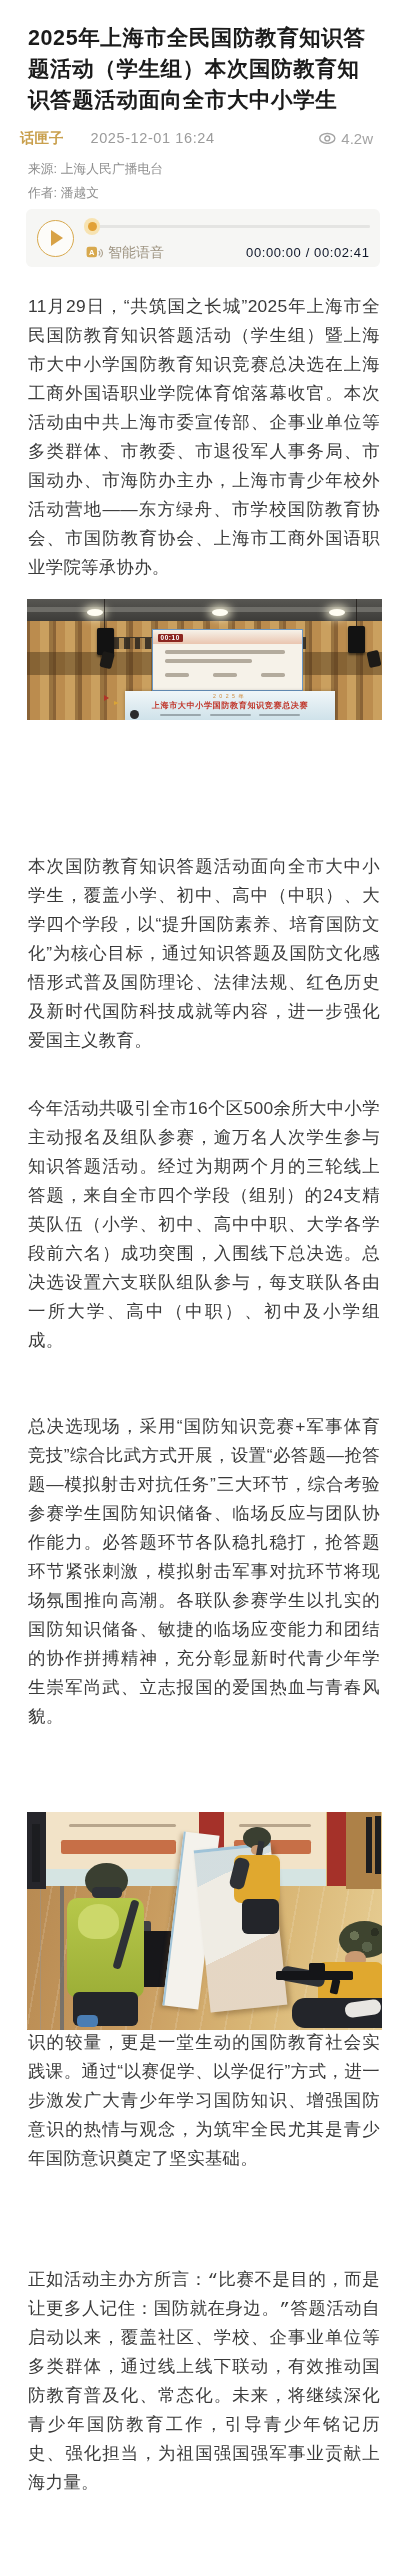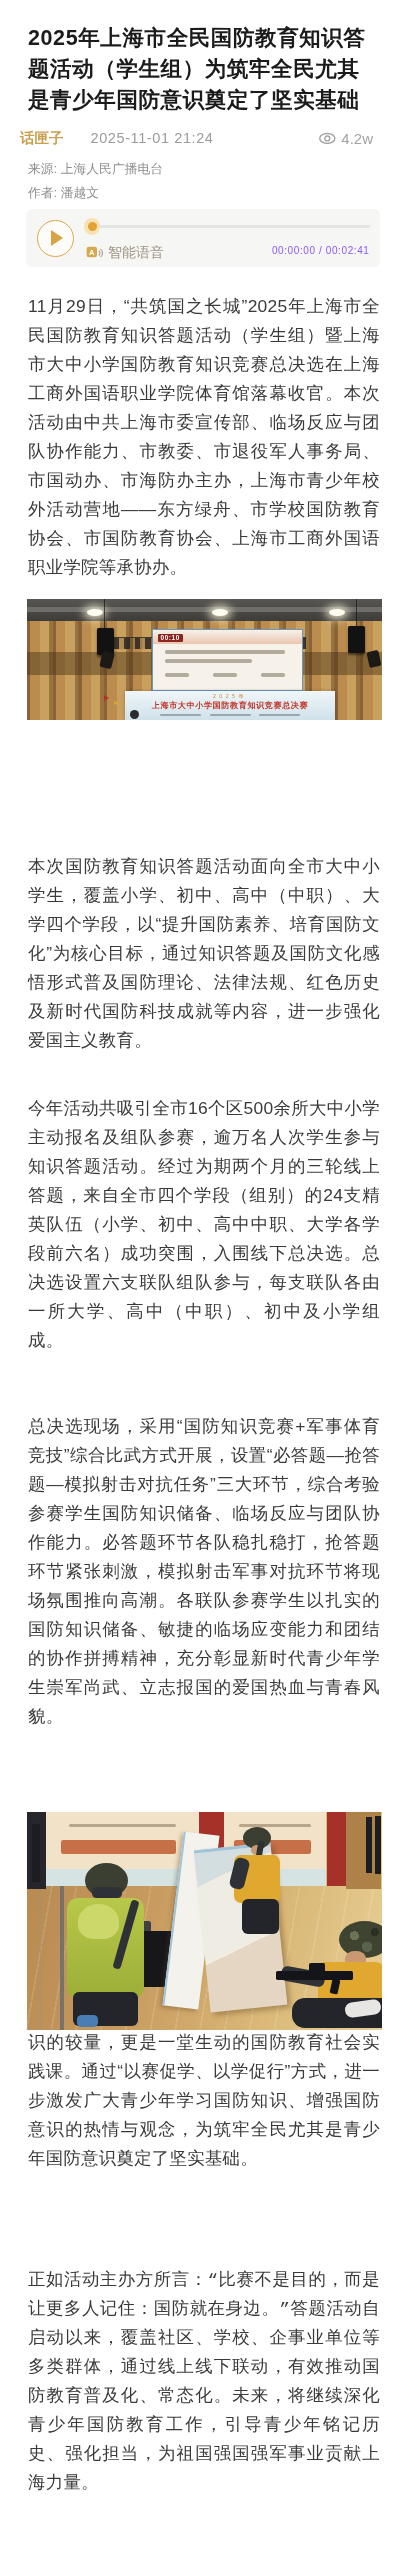--- a/index.html
+++ b/index.html
@@ -37,21 +37,21 @@
     border-left:12.8px solid #d8a246; border-top:8.1px solid transparent; border-bottom:8.1px solid transparent;
   }
   .track { left:63px; top:16.3px; width:281px; height:2.3px; background:#e4e4e2; border-radius:1.2px; }
   .knob {
     left:58px; top:9.3px; width:16.3px; height:16.3px; border-radius:50%;
     background:#f7e3b2; display:flex; align-items:center; justify-content:center;
   }
   .knob-core { width:9.3px; height:9.3px; border-radius:50%; background:#e2a135; }
   .voice { left:60px; top:35px; display:flex; align-items:center; color:#a09684; font-size:14px; }
   .voice svg { margin-right:4.6px; display:block; }
-  .time { right:10.5px; top:36px; color:#8b5cf6; font-size:10px; letter-spacing:0.6px; }
+  .time { right:10.5px; top:36px; color:#0f172a; font-size:13px; letter-spacing:0.6px; }
 
   
   .para {
     left:28px; width:352px; font-size:17.4px; line-height:29px; color:#3a3a3a;
     text-align:justify; letter-spacing:0.3px;
   }
   .p1 { top:292px; } .p2 { top:840px;margin-top:12px; } .p3 { top:1094px; }
   .p4 { top:1412px; } .p5 { top:1999px; } .p6 { top:2266px;font-family:Liberation Mono, monospace; }
 
   
@@ -120,25 +120,25 @@
   .pants { background:#23252a; }
   .shoe-blue { background:#4a7db3; border-radius:4.6px; }
   .shoe-white { background:#e8e6e2; border-radius:7px; }
   .rifle { background:#141518; border-radius:1.7px; }
 </style>
 </head>
 <body>
 
 <div id="canvas">
 
-  <h1 class="abs title">2025年上海市全民国防教育知识答题活动（学生组）为筑牢全民尤其是青少年国防意识奠定了坚实基础</h1>
+  <h1 class="abs title">2025年上海市全民国防教育知识答题活动（学生组）本次国防教育知识答题活动面向全市大中小学生</h1>
 
   <div class="abs byline">
     <span class="source-name">话匣子</span>
-    <span class="pub-time">2025-11-01 21:24</span>
+    <span class="pub-time">2025-12-01 16:24</span>
     <span class="views">
       <svg width="18.6" height="12.8" viewBox="0 0 32 22">
         <ellipse cx="16" cy="11" rx="13" ry="8.5" fill="none" stroke="#a3a3a3" stroke-width="2.4"></ellipse>
         <circle cx="16" cy="11" r="4.2" fill="none" stroke="#a3a3a3" stroke-width="2.4"></circle>
       </svg>
       <span>4.2w</span>
     </span>
   </div>
 
   <div class="abs meta-line" style="top:161px;">来源: 上海人民广播电台</div>
@@ -157,21 +157,21 @@
         <rect x="1" y="3" width="18" height="18" rx="4" fill="#d8a94e"></rect>
         <text x="10" y="17" font-size="13" font-weight="bold" fill="#ffffff" text-anchor="middle">A</text>
         <path d="M22 10 q4 4 0 8" stroke="#b0a591" stroke-width="2" fill="none"></path>
         <path d="M25 7 q7 7 0 14" stroke="#b0a591" stroke-width="2" fill="none"></path>
       </svg>
       <span>智能语音</span>
     </div>
     <div class="abs time">00:00:00 / 00:02:41</div>
   </div>
 
-  <p class="abs para p1">11月29日，“共筑国之长城”2025年上海市全民国防教育知识答题活动（学生组）暨上海市大中小学国防教育知识竞赛总决选在上海工商外国语职业学院体育馆落幕收官。本次活动由中共上海市委宣传部、临场反应与团队协作能力、市教委、市退役军人事务局、市国动办、市海防办主办，上海市青少年校外活动营地——东方绿舟、市学校国防教育协会、市国防教育协会、上海市工商外国语职业学院等承协办。</p>
+  <p class="abs para p1">11月29日，“共筑国之长城”2025年上海市全民国防教育知识答题活动（学生组）暨上海市大中小学国防教育知识竞赛总决选在上海工商外国语职业学院体育馆落幕收官。本次活动由中共上海市委宣传部、企事业单位等多类群体、市教委、市退役军人事务局、市国动办、市海防办主办，上海市青少年校外活动营地——东方绿舟、市学校国防教育协会、市国防教育协会、上海市工商外国语职业学院等承协办。</p>
   <p class="abs para p2">本次国防教育知识答题活动面向全市大中小学生，覆盖小学、初中、高中（中职）、大学四个学段，以“提升国防素养、培育国防文化”为核心目标，通过知识答题及国防文化感悟形式普及国防理论、法律法规、红色历史及新时代国防科技成就等内容，进一步强化爱国主义教育。</p>
   <p class="abs para p3">今年活动共吸引全市16个区500余所大中小学主动报名及组队参赛，逾万名人次学生参与知识答题活动。经过为期两个月的三轮线上答题，来自全市四个学段（组别）的24支精英队伍（小学、初中、高中中职、大学各学段前六名）成功突围，入围线下总决选。总决选设置六支联队组队参与，每支联队各由一所大学、高中（中职）、初中及小学组成。</p>
   <p class="abs para p4">总决选现场，采用“国防知识竞赛+军事体育竞技”综合比武方式开展，设置“必答题—抢答题—模拟射击对抗任务”三大环节，综合考验参赛学生国防知识储备、临场反应与团队协作能力。必答题环节各队稳扎稳打，抢答题环节紧张刺激，模拟射击军事对抗环节将现场氛围推向高潮。各联队参赛学生以扎实的国防知识储备、敏捷的临场应变能力和团结的协作拼搏精神，充分彰显新时代青少年学生崇军尚武、立志报国的爱国热血与青春风貌。</p>
   <p class="abs para p5">本届国防教育知识竞赛活动，不仅是一场知识的较量，更是一堂生动的国防教育社会实践课。通过“以赛促学、以学促行”方式，进一步激发广大青少年学习国防知识、增强国防意识的热情与观念，为筑牢全民尤其是青少年国防意识奠定了坚实基础。</p>
   <p class="abs para p6">正如活动主办方所言：“比赛不是目的，而是让更多人记住：国防就在身边。”答题活动自启动以来，覆盖社区、学校、企事业单位等多类群体，通过线上线下联动，有效推动国防教育普及化、常态化。未来，将继续深化青少年国防教育工作，引导青少年铭记历史、强化担当，为祖国强国强军事业贡献上海力量。</p>
 
   <div class="abs photo1">
     <div class="abs st-wall"></div>
     <div class="abs st-band"></div>
     <div class="abs st-top"></div>

